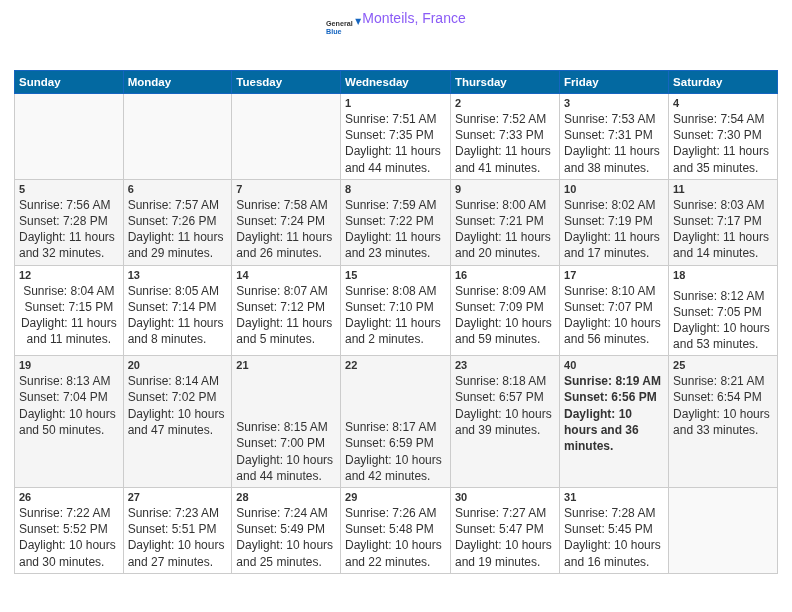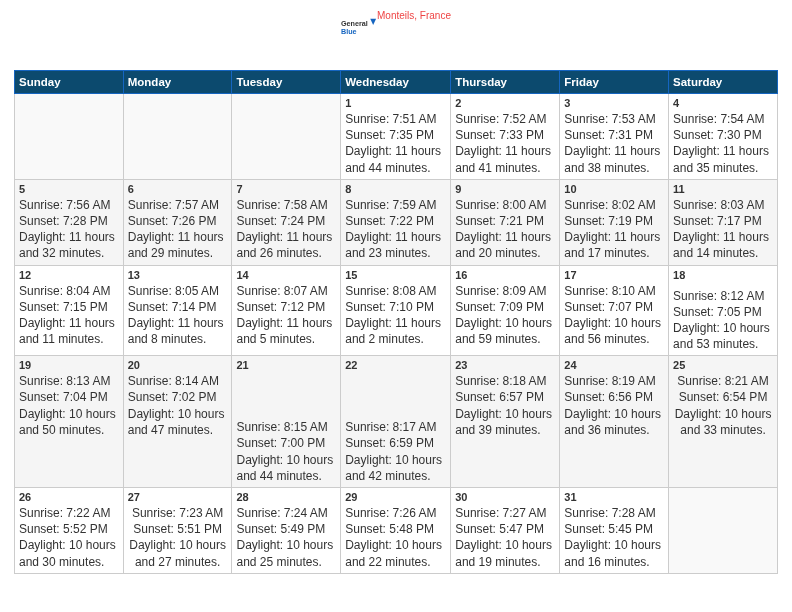--- a/index.html
+++ b/index.html
@@ -34,30 +34,30 @@
     .title-block {
       text-align: right;
     }
     .month-title {
       font-size: 32px;
       font-weight: bold;
       color: #333;
       line-height: 1.1;
     }
     .location {
-      font-size: 10px;
-      color: #ef4444;
+      font-size: 14px;
+      color: #8b5cf6;
     }
     .calendar {
       width: 100%;
       border-collapse: collapse;
       border: 1px solid #ccc;
     }
     .calendar th {
-      background-color: #0c4a6e;
+      background-color: #0369a1;
       color: #fff;
       font-size: 11.5px;
       font-weight: bold;
       padding: 5px 4px;
       text-align: left;
       border: 1px solid #1565C0;
     }
     .calendar td {
       border: 1px solid #ccc;
       vertical-align: top;
@@ -184,21 +184,21 @@
           <td>
             <div class="day-number">11</div>
             <div class="day-info" style="white-space: pre-line;">Sunrise: 8:03 AM
 Sunset: 7:17 PM
 Daylight: 11 hours and 14 minutes.</div>
           </td>
         </tr>
         <tr>
           <td>
             <div class="day-number">12</div>
-            <div class="day-info" style="white-space: pre-line;">Sunrise: 8:04 AM
+            <div class="day-info" style="white-space: pre-line; text-align: center;">Sunrise: 8:04 AM
 Sunset: 7:15 PM
 Daylight: 11 hours and 11 minutes.</div>
           </td>
           <td>
             <div class="day-number">13</div>
             <div class="day-info" style="white-space: pre-line;">Sunrise: 8:05 AM
 Sunset: 7:14 PM
 Daylight: 11 hours and 8 minutes.</div>
           </td>
           <td>
@@ -257,42 +257,42 @@
 Sunset: 6:59 PM
 Daylight: 10 hours and 42 minutes.</div>
           </td>
           <td>
             <div class="day-number">23</div>
             <div class="day-info" style="white-space: pre-line;">Sunrise: 8:18 AM
 Sunset: 6:57 PM
 Daylight: 10 hours and 39 minutes.</div>
           </td>
           <td>
-            <div class="day-number">24</div>
-            <div class="day-info" style="white-space: pre-line;">Sunrise: 8:19 AM
+            <div class="day-number">40</div>
+            <div class="day-info" style="white-space: pre-line; font-weight: bold;">Sunrise: 8:19 AM
 Sunset: 6:56 PM
 Daylight: 10 hours and 36 minutes.</div>
           </td>
           <td>
             <div class="day-number">25</div>
-            <div class="day-info" style="white-space: pre-line; text-align: center;">Sunrise: 8:21 AM
+            <div class="day-info" style="white-space: pre-line;">Sunrise: 8:21 AM
 Sunset: 6:54 PM
 Daylight: 10 hours and 33 minutes.</div>
           </td>
         </tr>
         <tr>
           <td>
             <div class="day-number">26</div>
             <div class="day-info" style="white-space: pre-line;">Sunrise: 7:22 AM
 Sunset: 5:52 PM
 Daylight: 10 hours and 30 minutes.</div>
           </td>
           <td>
             <div class="day-number">27</div>
-            <div class="day-info" style="white-space: pre-line; text-align: center;">Sunrise: 7:23 AM
+            <div class="day-info" style="white-space: pre-line;">Sunrise: 7:23 AM
 Sunset: 5:51 PM
 Daylight: 10 hours and 27 minutes.</div>
           </td>
           <td>
             <div class="day-number">28</div>
             <div class="day-info" style="white-space: pre-line;">Sunrise: 7:24 AM
 Sunset: 5:49 PM
 Daylight: 10 hours and 25 minutes.</div>
           </td>
           <td>

